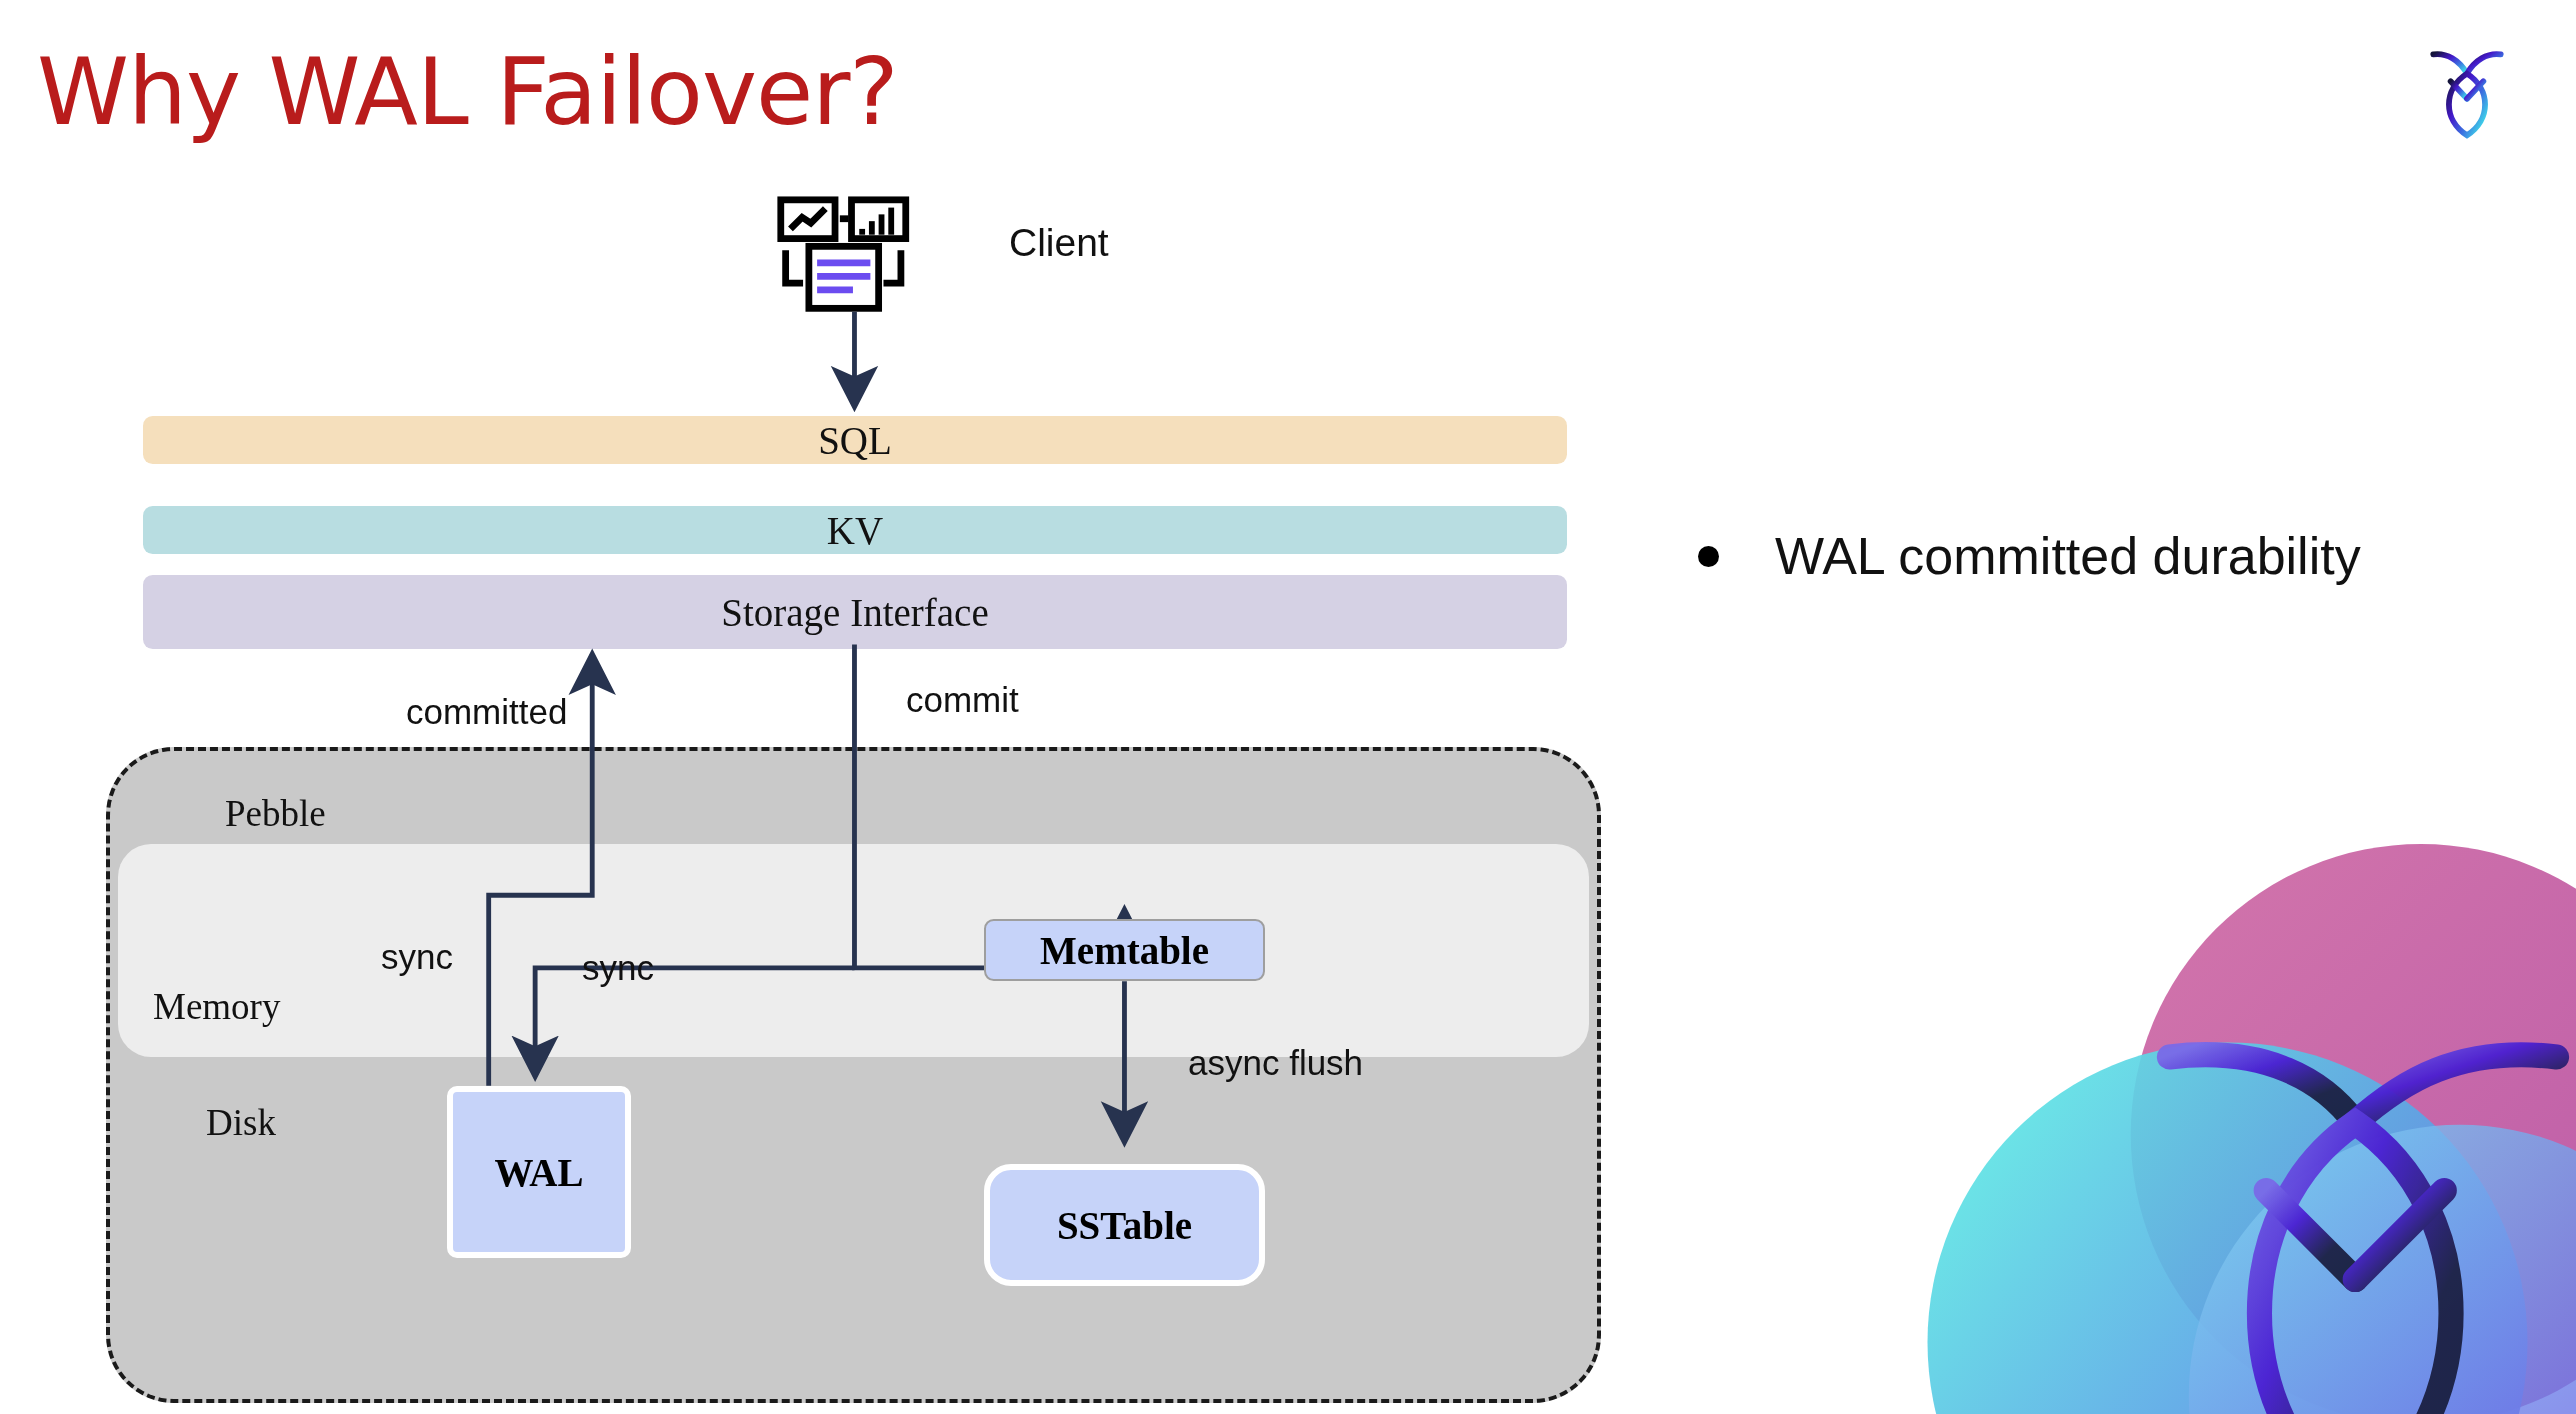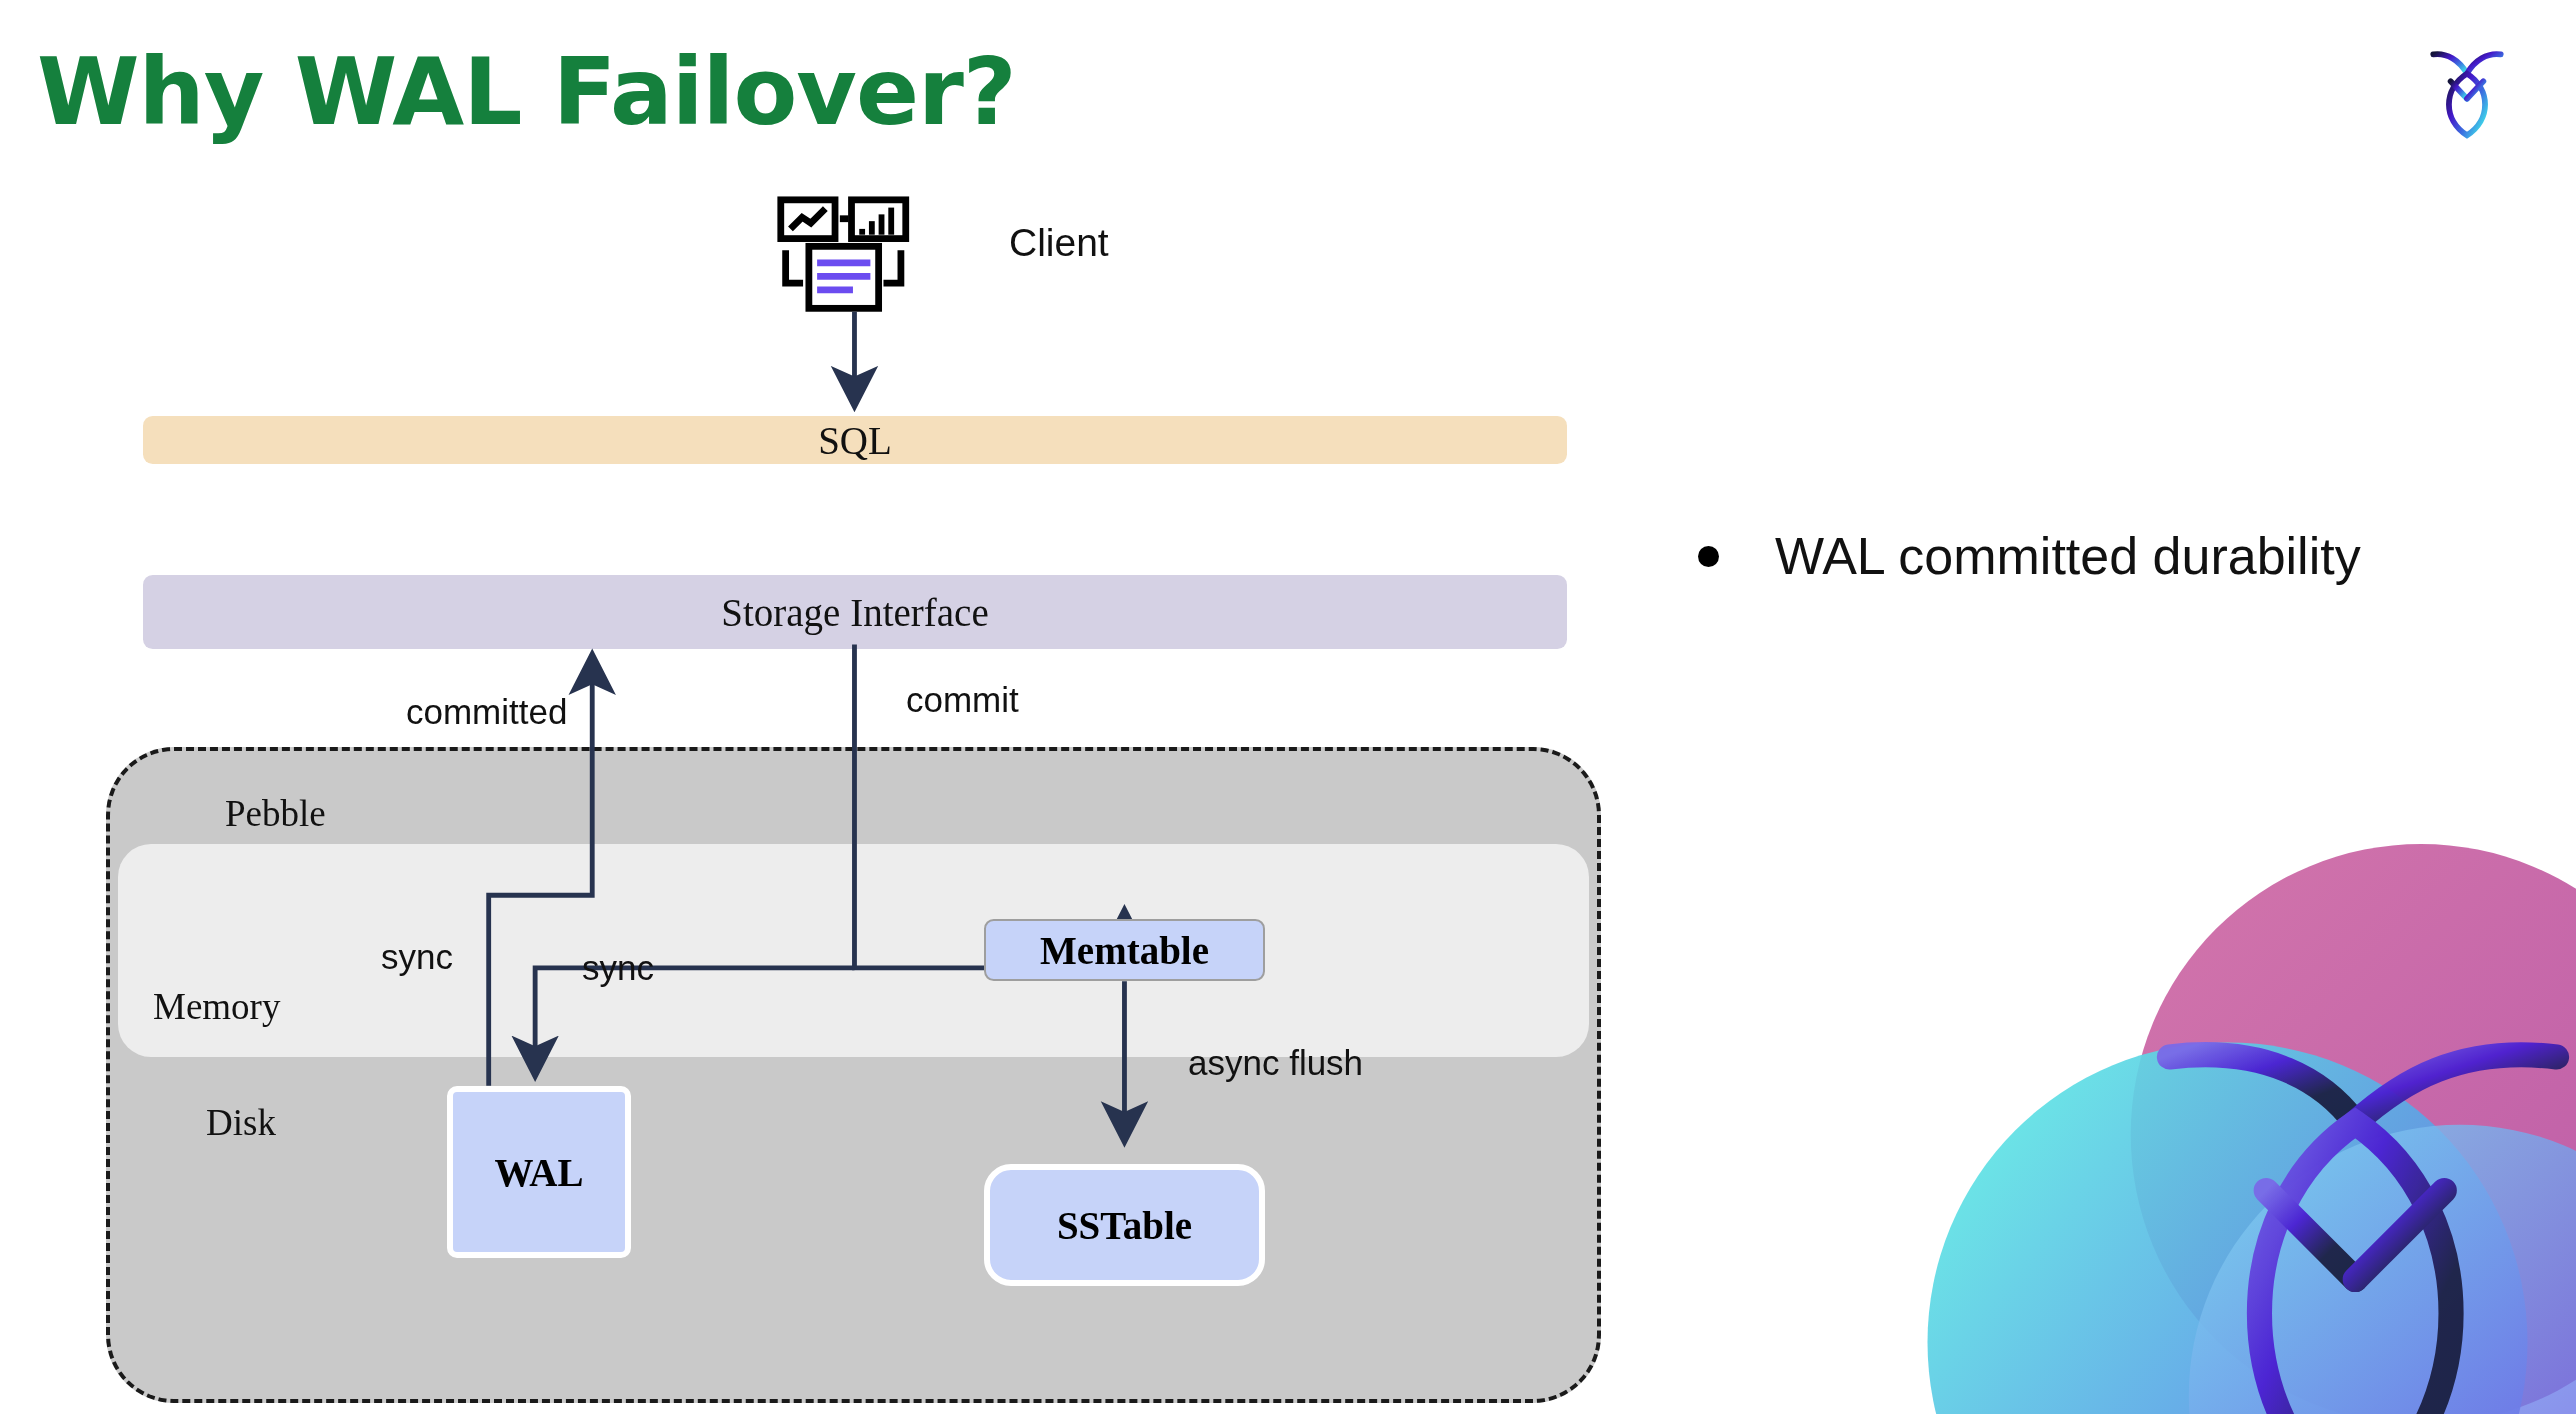--- a/index.html
+++ b/index.html
@@ -16,24 +16,24 @@
     overflow: hidden;
     font-family: "Liberation Sans", sans-serif;
   }
 
   
   #slide-title {
     position: absolute;
     left: 37px;
     top: 41px;
     font-family: "DejaVu Sans", sans-serif;
-    font-weight: 700;
+    font-weight: 400;
     font-size: 93px;
     letter-spacing: -1px;
-    color: #15803d;
+    color: #b91c1c;
     white-space: nowrap;
     line-height: 1.1;
   }
 
   
   #brand-logo {
     position: absolute;
     left: 2414px;
     top: 37px;
     width: 106px;
@@ -288,20 +288,23 @@
       <line x1="48" y1="71" x2="96" y2="71"></line>
       <line x1="48" y1="85" x2="96" y2="85"></line>
       <line x1="48" y1="99" x2="78" y2="99"></line>
     </g>
   </svg>
   <div id="client-label">Client</div>
 
   <div class="layer-bar" id="layer-sql">
     <span>SQL</span>
   </div>
+  <div class="layer-bar" id="layer-kv">
+    <span>KV</span>
+  </div>
   <div class="layer-bar" id="layer-si">
     <span>Storage Interface</span>
   </div>
 
   <div id="pebble-box"></div>
   <div id="memory-band"></div>
 
   <div class="zone-label" id="label-pebble">Pebble</div>
   <div class="zone-label" id="label-memory">Memory</div>
   <div class="zone-label" id="label-disk">Disk</div>

